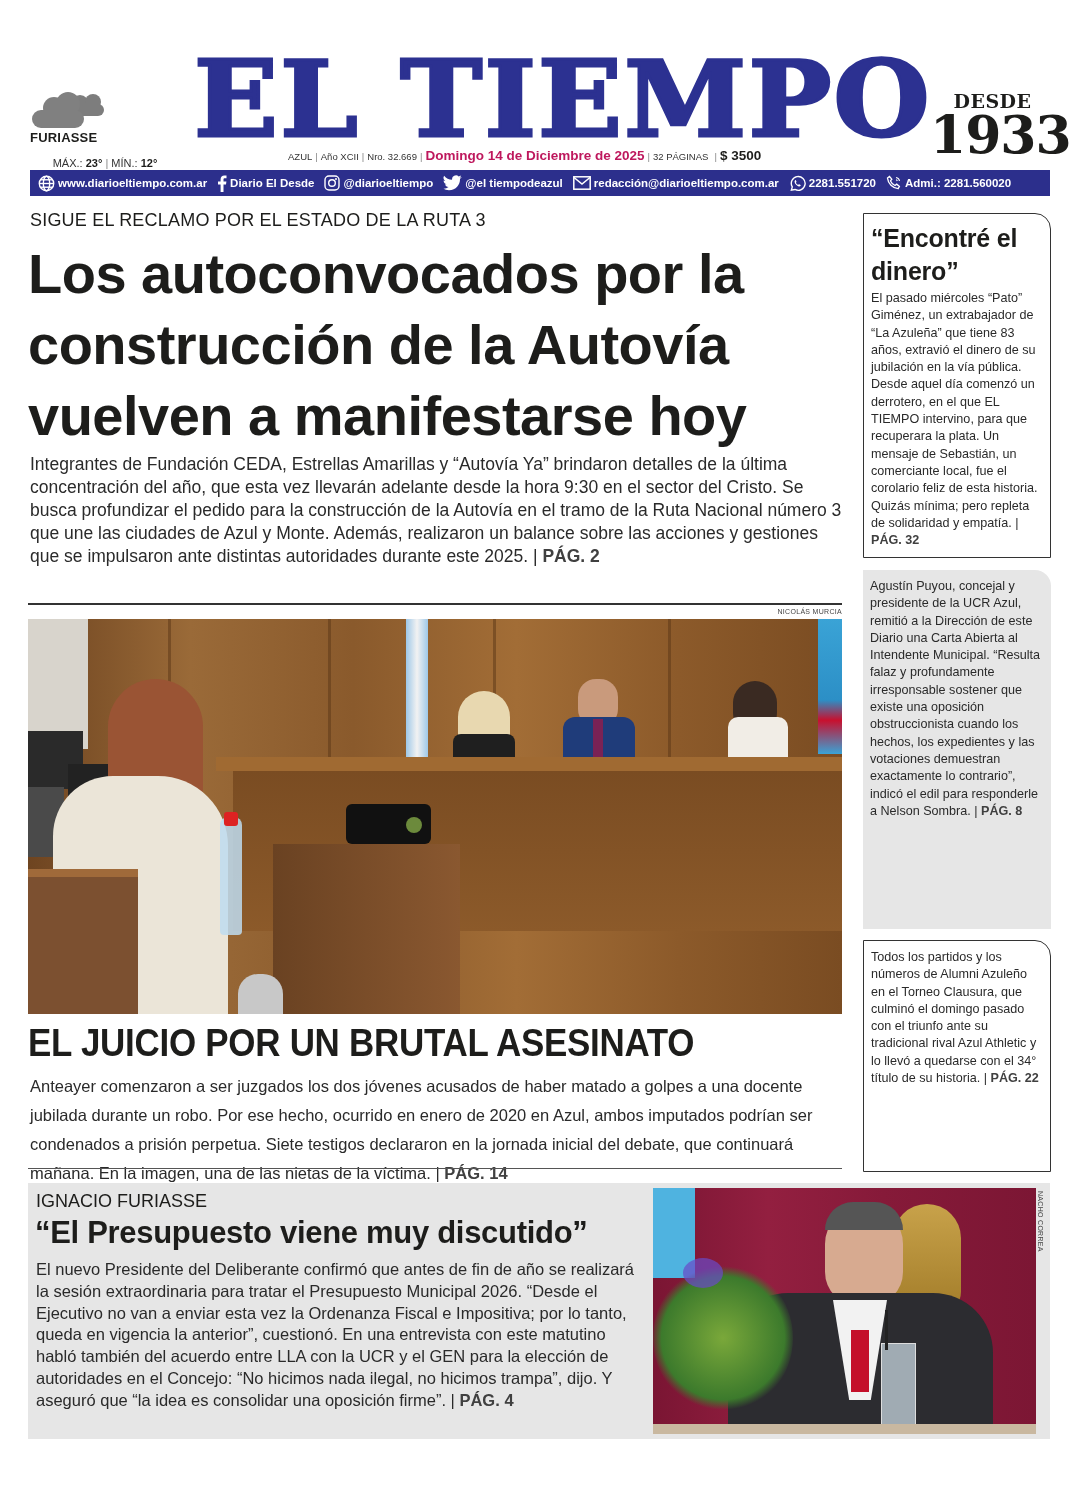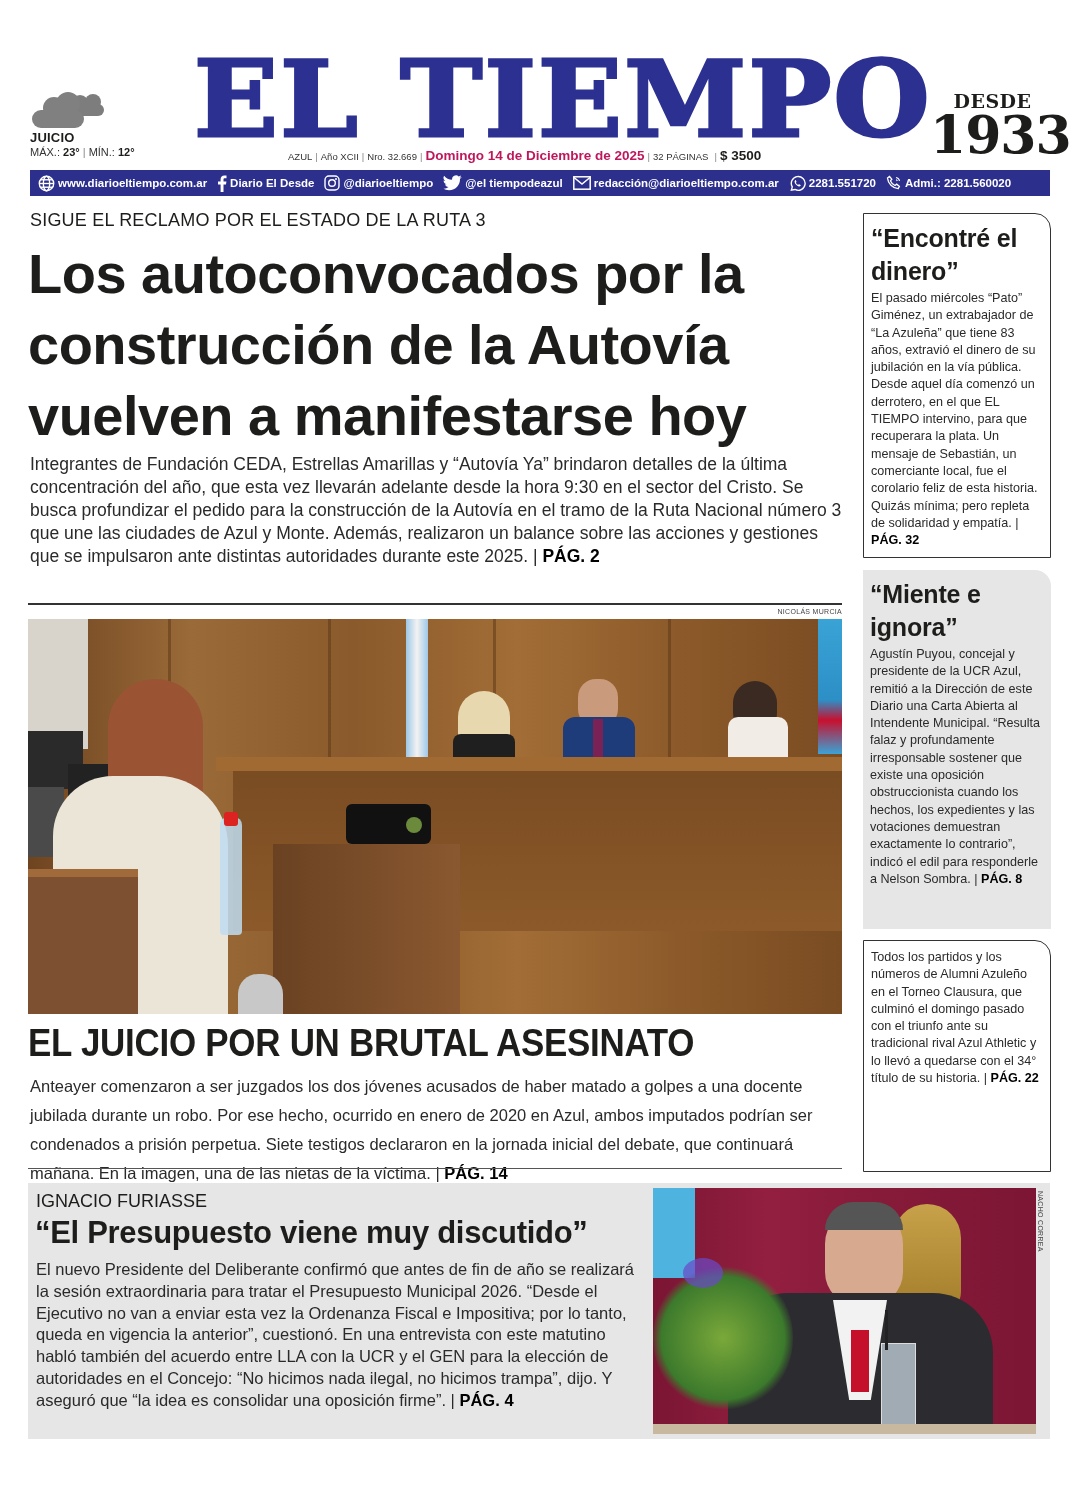--- a/index.html
+++ b/index.html
@@ -4,21 +4,21 @@
 <style>
   * { box-sizing: border-box; margin: 0; padding: 0; }
   html, body { width: 1080px; height: 1487px; background: #ffffff; overflow: hidden; }
   body { position: relative; font-family: "Liberation Sans", sans-serif; color: #1d1d1b; }
 
   
   .weather { position: absolute; left: 30px; top: 90px; width: 150px; }
   .weather .cloud { position: relative; width: 80px; height: 40px; }
   .weather .cloud svg { display: block; }
   .weather .cond { font-weight: bold; font-size: 13px; letter-spacing: 0.2px; margin-top: 0px; color: #1d1d1b; }
-  .weather .temps { font-size: 11px; color: #333; margin-top: 1px; }
+  .weather .temps { font-size: 11px; color: #333; margin-top: 12px; text-align: center; }
   .weather .temps b { font-weight: bold; color: #1d1d1b; }
 
   .logo { position: absolute; left: 194px; top: 52px; width: 690px; height: 96px;
     font-family: "DejaVu Serif", serif; font-weight: bold; font-size: 104px; color: #2c3191;
     letter-spacing: 2px; line-height: 96px; transform: scaleX(1.06); transform-origin: left center;
     -webkit-text-stroke: 3px #2c3191; white-space: nowrap; }
   .since { position: absolute; left: 930px; top: 90px; width: 125px; text-align: center;
     font-family: "DejaVu Serif", serif; color: #1d1d1b; }
   .since .w { font-size: 19px; font-weight: bold; letter-spacing: 0.5px; line-height: 22px; }
   .since .y { font-size: 52px; font-weight: bold; line-height: 46px; letter-spacing: -1px; }
@@ -32,21 +32,21 @@
     background: #2c2f8c; color: #fff; display: flex; align-items: center; padding-left: 8px; gap: 6px;
     font-size: 11.5px; font-weight: bold; white-space: nowrap; }
   .contactbar .item { display: flex; align-items: center; gap: 3px; margin-right: 4px; }
   .contactbar svg { display: block; }
 
   
   .kicker { position: absolute; left: 30px; top: 210px; font-size: 18px; color: #1d1d1b; letter-spacing: 0.2px; }
   .headline { position: absolute; left: 28px; top: 238px; width: 820px; font-size: 56px; font-weight: bold;
     line-height: 71px; color: #1d1d1b; letter-spacing: -0.5px; }
   .lead-body { position: absolute; left: 30px; top: 453px; width: 815px; font-size: 17.5px; line-height: 23px; color: #2a2a2a; }
-  .lead-body b, .pag { font-weight: bold; color: #000000; text-align: right; }
+  .lead-body b, .pag { font-weight: bold; color: #404040; text-align: right; }
 
   .rule { position: absolute; left: 28px; top: 603px; width: 814px; height: 2px; background: #333; }
   .credit { position: absolute; right: 238px; top: 608px; font-size: 7px; color: #444; letter-spacing: 0.3px; }
 
   
   .photo1 { position: absolute; left: 28px; top: 619px; width: 814px; height: 395px; overflow: hidden;
     background: #8a5a2e; }
   .photo1 div { position: absolute; }
 
   .h2 { position: absolute; left: 28px; top: 1022px; font-size: 38px; font-weight: bold; color: #1d1d1b;
@@ -84,21 +84,21 @@
           <circle cx="63" cy="12" r="8"></circle>
         <rect x="44" y="14" width="30" height="12" rx="6"></rect>
       </g>
       <g fill="#808080">
         <circle cx="24" cy="18" r="11"></circle>
           <circle cx="38" cy="14" r="12"></circle>
         <rect x="2" y="20" width="52" height="18" rx="9"></rect>
       </g>
     </svg>
   </div>
-  <div class="cond">JUICIO</div>
+  <div class="cond">FURIASSE</div>
   <div class="temps">
     <span>MÁX.:</span>
     <b>23°</b>
     <span style="color:#888"> | </span>
     <span>MÍN.:</span>
     <b>12°</b>
   </div>
 </div>
 
 <div class="logo">EL TIEMPO</div>
@@ -239,21 +239,20 @@
   <span>Anteayer comenzaron a ser juzgados los dos jóvenes acusados de haber matado a golpes a una docente jubilada durante un robo. Por ese hecho, ocurrido en enero de 2020 en Azul, ambos imputados podrían ser condenados a prisión perpetua. Siete testigos declararon en la jornada inicial del debate, que continuará mañana. En la imagen, una de las nietas de la víctima. | </span><b class="pag">PÁG. 14</b>
 </div>
 <div class="rule2"></div>
 
 <div class="side box side1">
   <h3>“Encontré el dinero”</h3>
   <p><span>El pasado miércoles “Pato” Giménez, un extrabajador de “La Azuleña” que tiene 83 años, extravió el dinero de su jubilación en la vía pública. Desde aquel día comenzó un derrotero, en el que EL TIEMPO intervino, para que recuperara la plata. Un mensaje de Sebastián, un comerciante local, fue el corolario feliz de esta historia. Quizás mínima; pero repleta de solidaridad y empatía. | </span><b class="pag">PÁG. 32</b></p>
 </div>
 
 <div class="side grey side2">
-  <h3>“Miente e ignora”</h3>
   <p><span>Agustín Puyou, concejal y presidente de la UCR Azul, remitió a la Dirección de este Diario una Carta Abierta al Intendente Municipal. “Resulta falaz y profundamente irresponsable sostener que existe una oposición obstruccionista cuando los hechos, los expedientes y las votaciones demuestran exactamente lo contrario”, indicó el edil para responderle a Nelson Sombra. | </span><b class="pag">PÁG. 8</b></p>
 </div>
 
 <div class="side box side3">
   <p><span>Todos los partidos y los números de Alumni Azuleño en el Torneo Clausura, que culminó el domingo pasado con el triunfo ante su tradicional rival Azul Athletic y lo llevó a quedarse con el 34° título de su historia. | </span><b class="pag">PÁG. 22</b></p>
 </div>
 
 <div class="feature">
   <div class="kick">IGNACIO FURIASSE</div>
   <div class="title">“El Presupuesto viene muy discutido”</div>

